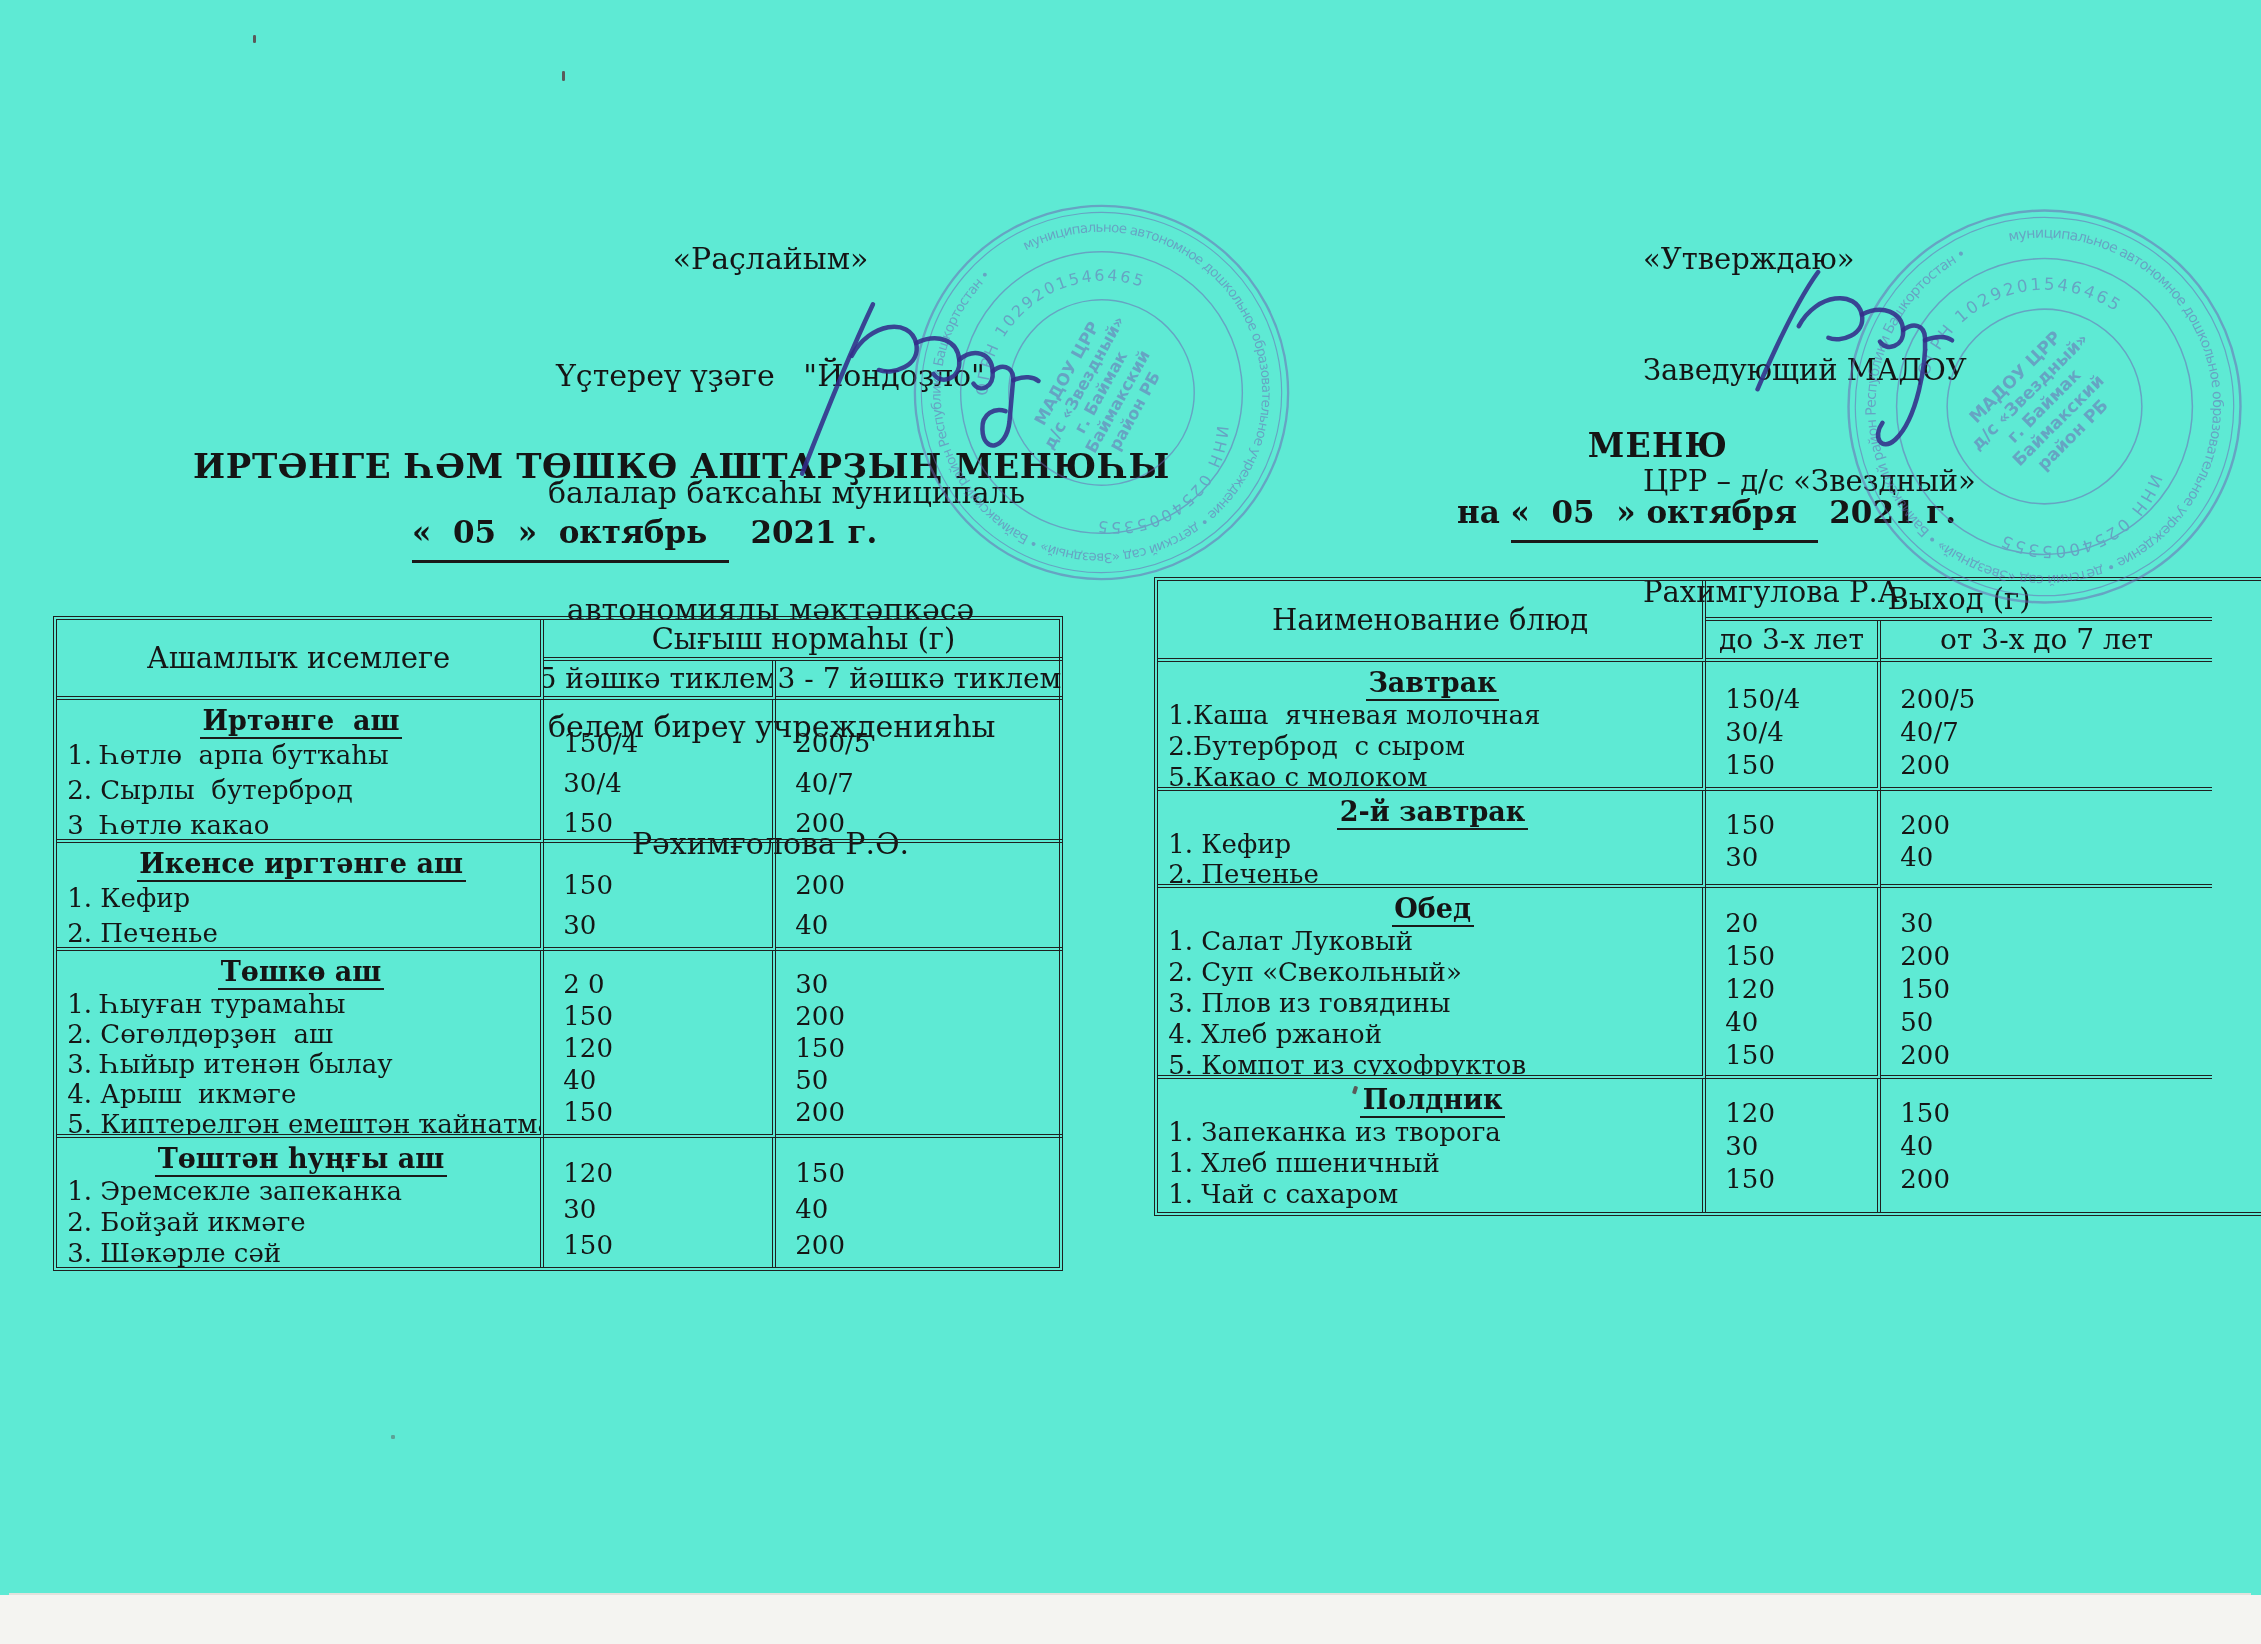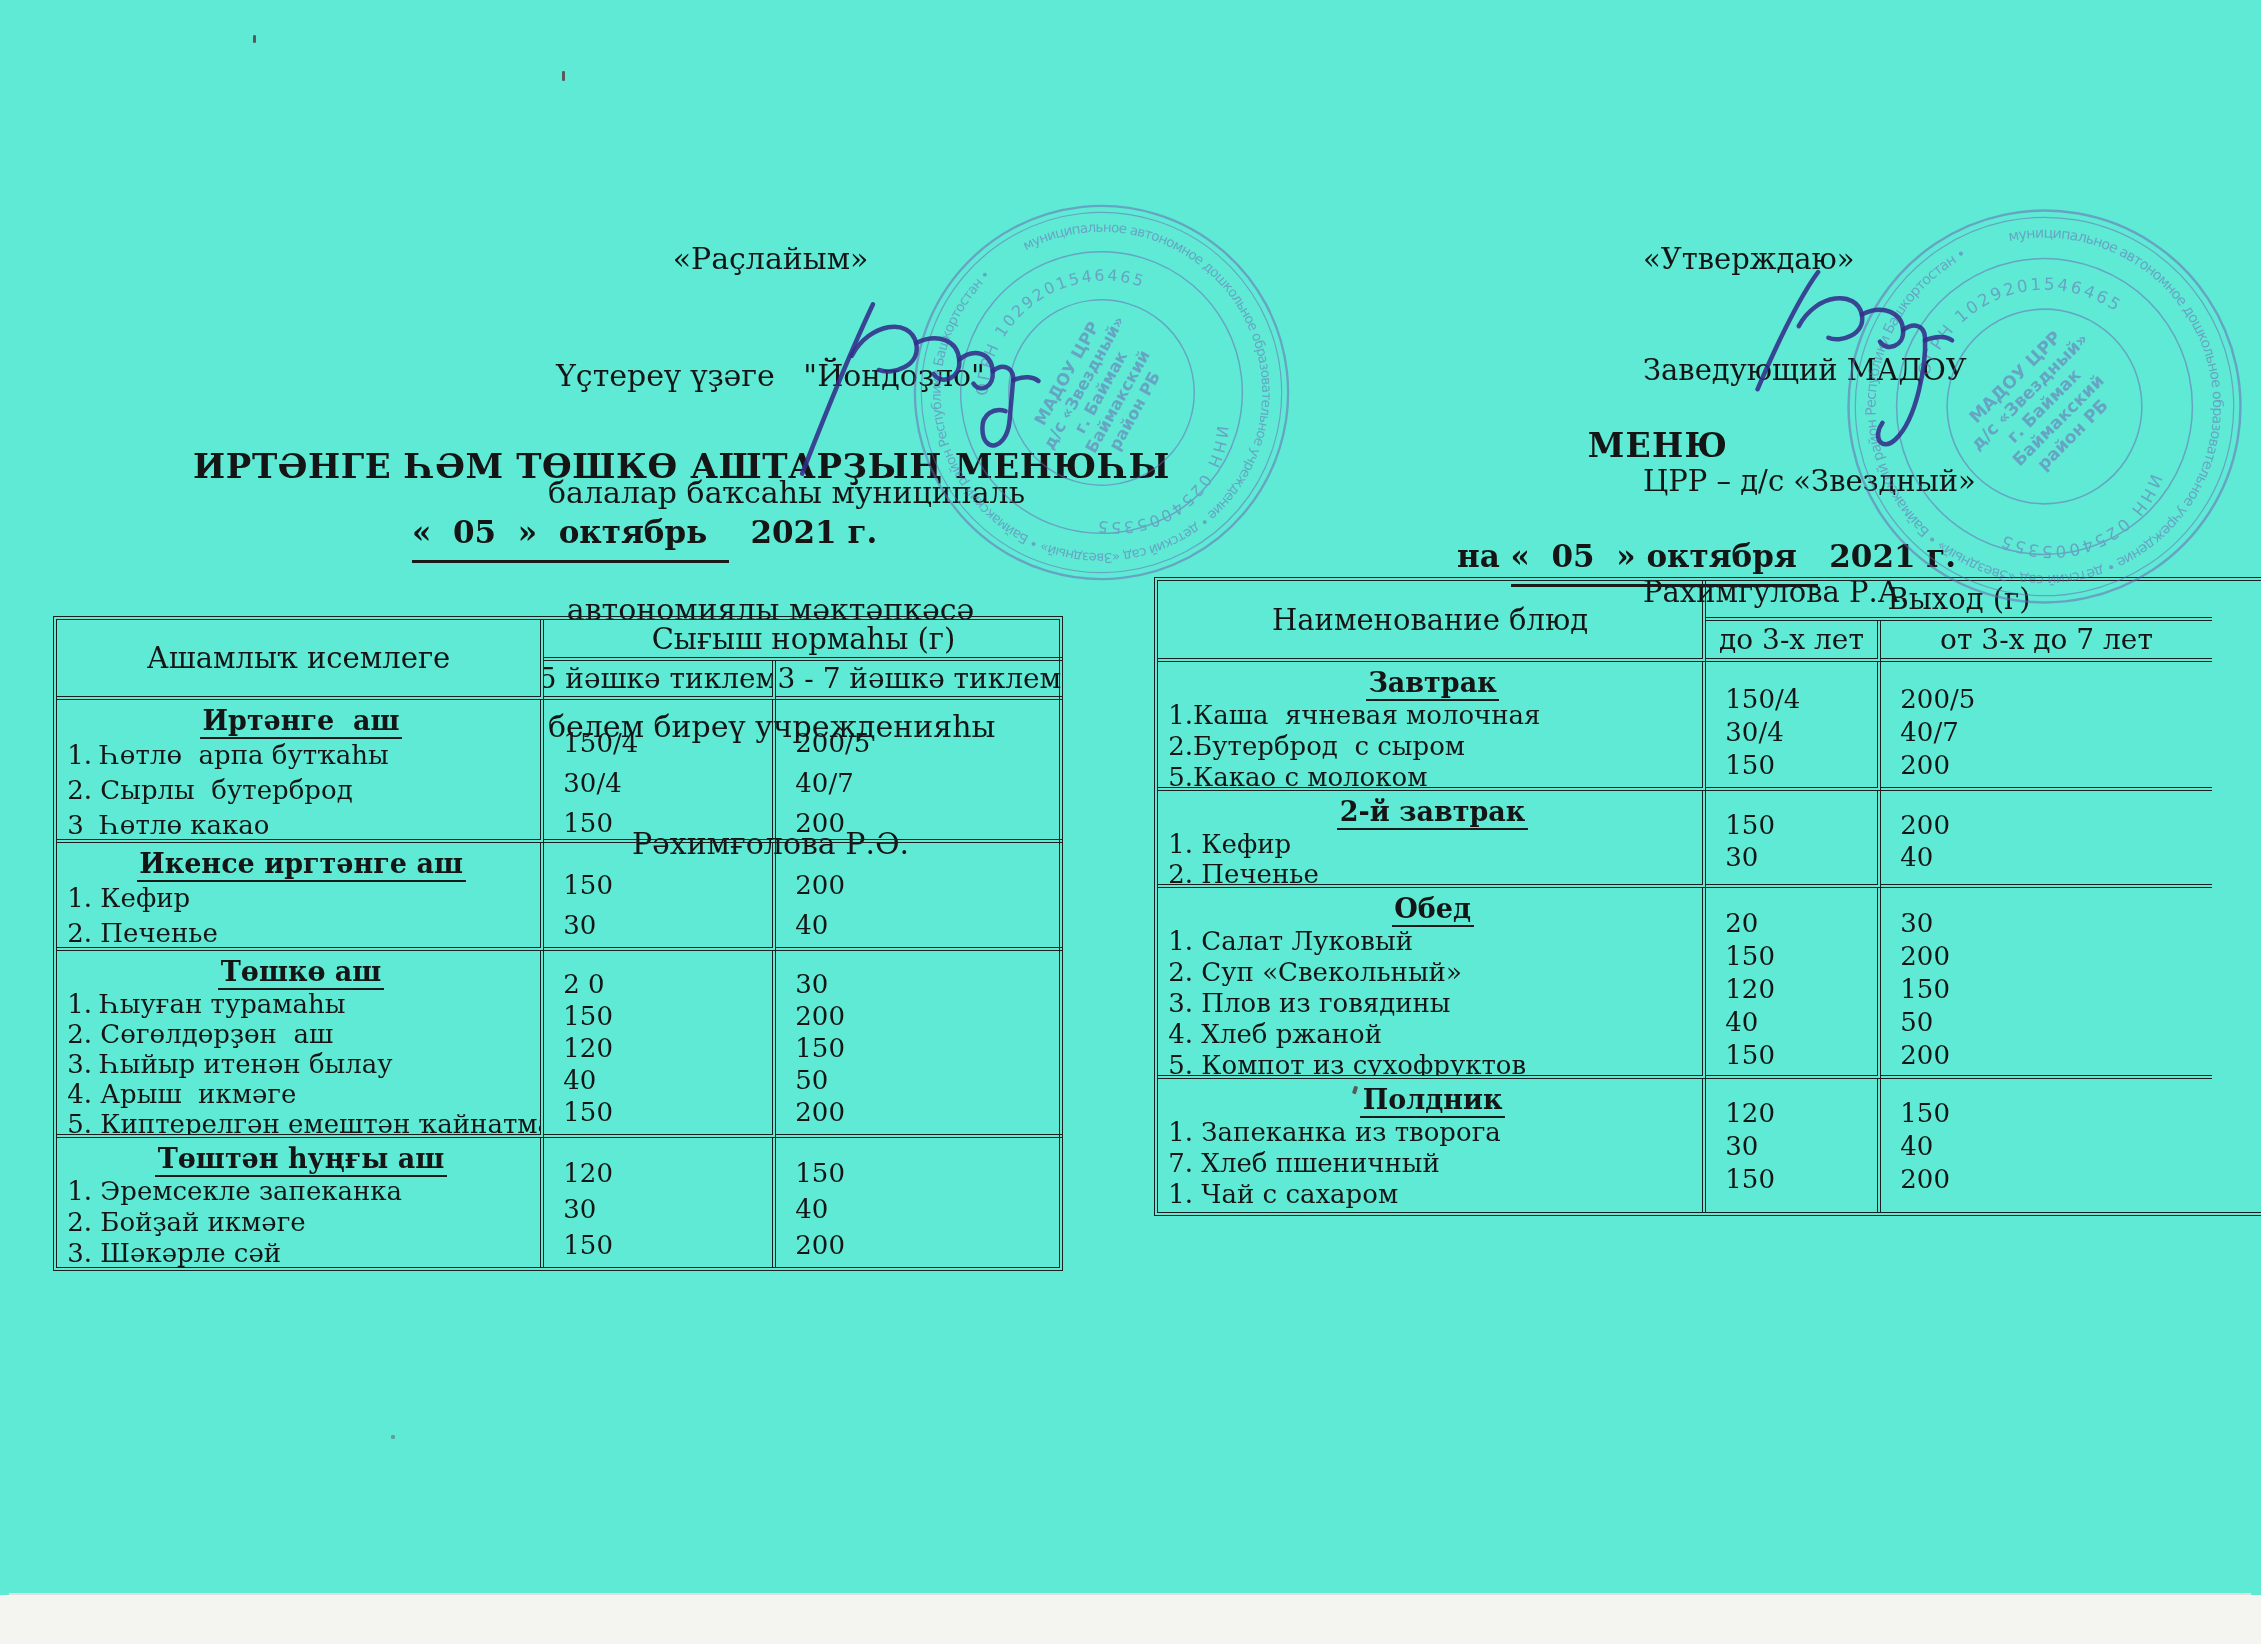--- a/index.html
+++ b/index.html
@@ -22,21 +22,21 @@
     position:absolute; left:193px; top:446px; width:805px;
     text-align:center; font-size:34px; font-weight:bold; letter-spacing:0.6px;
     white-space:pre;
   }
   .doc-title-right {
     position:absolute; left:1529px; top:426px; width:258px;
     text-align:center; font-size:33px; font-weight:bold; letter-spacing:1.3px;
   }
   .date-line { position:absolute; font-size:31px; font-weight:bold; white-space:pre; }
   .date-left  { left:412px;  top:514px; width:438px; text-align:center; }
-  .date-right { left:1457px; top:538px; }
+  .date-right { left:1457px; top:494px; }
   .date-line .u { border-bottom:3.2px solid #1a1a1a; padding-bottom:10px; }
   
   .menu-table {
     position:absolute; display:grid;
     border:4.5px double #1f1f1f; box-sizing:border-box; background:transparent;
   }
   .lt { left:53px;  top:616px; width:1010px; grid-template-columns:487px 232px 287px;
         grid-template-rows:41px 39px 143px 108px 187px 129px; }
   .rt { left:1154px; top:577px; width:1251px; grid-template-columns:548px 175px 331px;
         grid-template-rows:40px 41px 129px 97px 191px 133px; }
@@ -245,21 +245,21 @@
       <div>30</div>
         <div>200</div>
         <div>150</div>
         <div>50</div>
         <div>200</div>
     </div>
 
     <div class="cell dishes r4 bR">
       <div class="sec-title"><span>Полдник</span></div>
       <div class="dish">1. Запеканка из творога</div>
-      <div class="dish">7. Хлеб пшеничный</div>
+      <div class="dish">1. Хлеб пшеничный</div>
       <div class="dish">1. Чай с сахаром</div>
     </div>
     <div class="cell nums r4 bR">
       <div>120</div>
         <div>30</div>
         <div>150</div>
     </div>
     <div class="cell nums r4">
       <div>150</div>
         <div>40</div>

